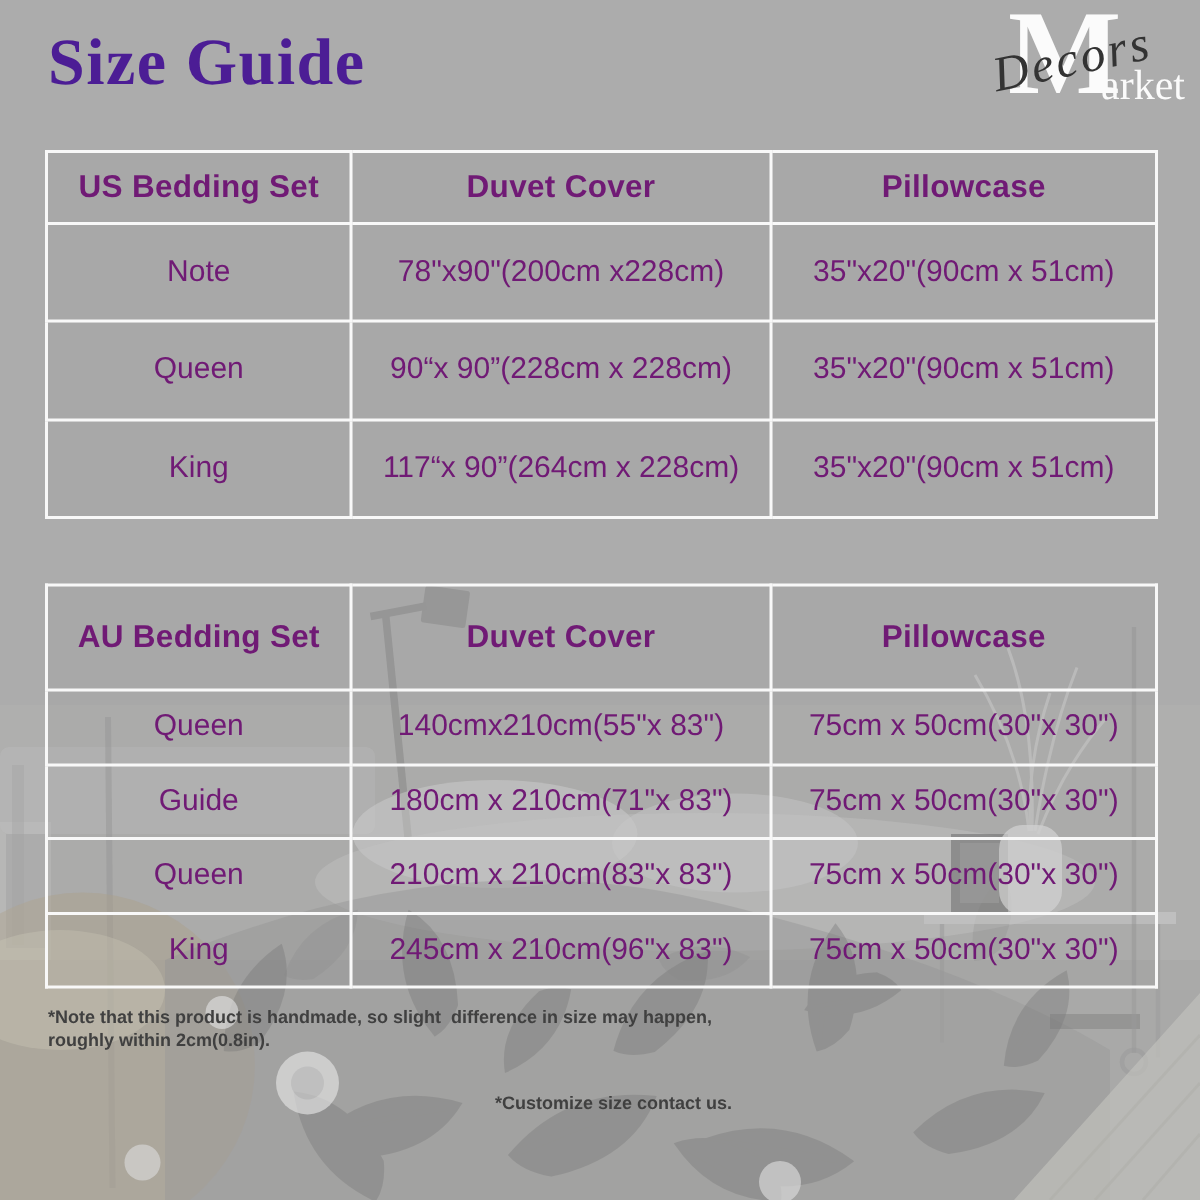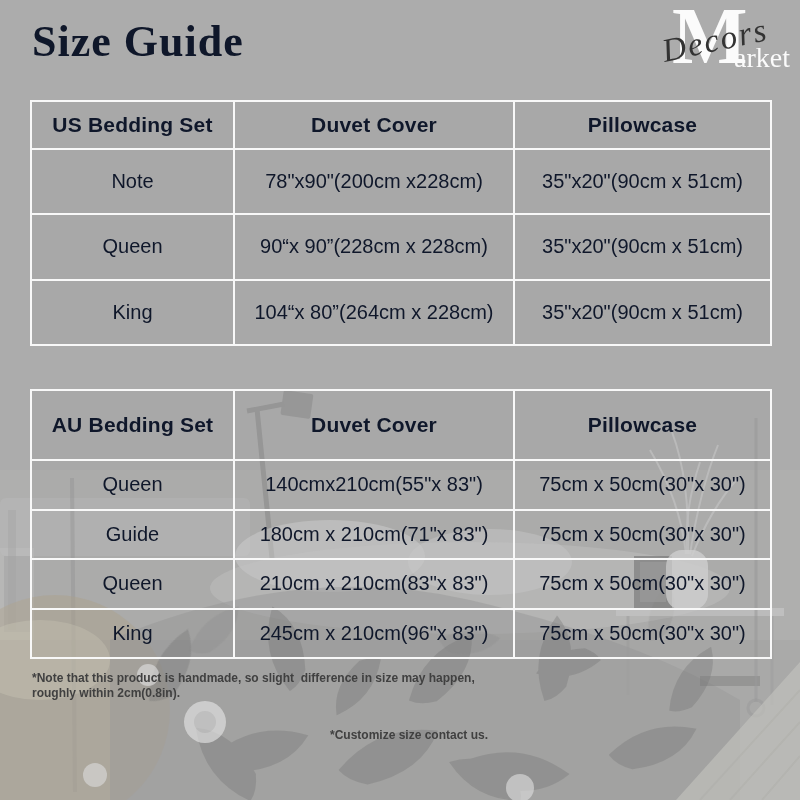--- a/index.html
+++ b/index.html
@@ -7,21 +7,21 @@
     width:800px;height:800px;position:relative;overflow:hidden;
     background:#acacac;
     font-family:"Liberation Sans","DejaVu Sans",sans-serif;
   }
   .bg-photo{position:absolute;inset:0;z-index:0;}
   .content{position:absolute;inset:0;z-index:1;}
 
   .page-title{
     position:absolute;left:32px;top:16px;margin:0;
     font-family:"Liberation Serif","DejaVu Serif",serif;
-    font-weight:bold;font-size:44px;letter-spacing:1px;color:#0f172a;
+    font-weight:bold;font-size:44px;letter-spacing:1px;color:#4c1d95;
   }
 
   
   .logo{position:absolute;left:648px;top:6px;width:148px;height:84px;}
   .logo .monogram{
     position:absolute;left:24px;top:-10px;
     font-family:"Liberation Serif","DejaVu Serif",serif;
     font-weight:bold;font-size:80px;line-height:1;color:#fbfbfb;
   }
   .logo .suffix{
@@ -38,21 +38,21 @@
 
   
   table.size-table{
     position:absolute;left:30px;border-collapse:collapse;table-layout:fixed;
     width:740px;
   }
   table.t1{top:100px;height:246px;}
   table.t2{top:389px;height:270px;}
   .size-table th,.size-table td{
     border:2px solid #f8f8f8;text-align:center;vertical-align:middle;
-    color:#0f172a;background:rgba(0,0,0,0.02);
+    color:#701a75;background:rgba(0,0,0,0.02);
     overflow:hidden;white-space:nowrap;
   }
   .size-table th{font-size:21px;font-weight:bold;letter-spacing:.2px;}
   .size-table td{font-size:20px;font-weight:normal;}
   .t1 thead tr{height:48px;}
   .t2 thead tr{height:70px;}
 
   .note{
     position:absolute;left:32px;width:754px;
     font-weight:bold;font-size:12px;line-height:1.22;color:#404040;
@@ -185,21 +185,21 @@
         <td>78"x90"(200cm x228cm)</td>
         <td>35"x20"(90cm x 51cm)</td>
       </tr>
       <tr>
         <td>Queen</td>
         <td>90“x 90”(228cm x 228cm)</td>
         <td>35"x20"(90cm x 51cm)</td>
       </tr>
       <tr>
         <td>King</td>
-        <td>104“x 80”(264cm x 228cm)</td>
+        <td>117“x 90”(264cm x 228cm)</td>
         <td>35"x20"(90cm x 51cm)</td>
       </tr>
     </tbody>
   </table>
 
   <table class="size-table t2">
     <colgroup>
         <col style="width:203px">
         <col style="width:280px">
         <col style="width:257px">

